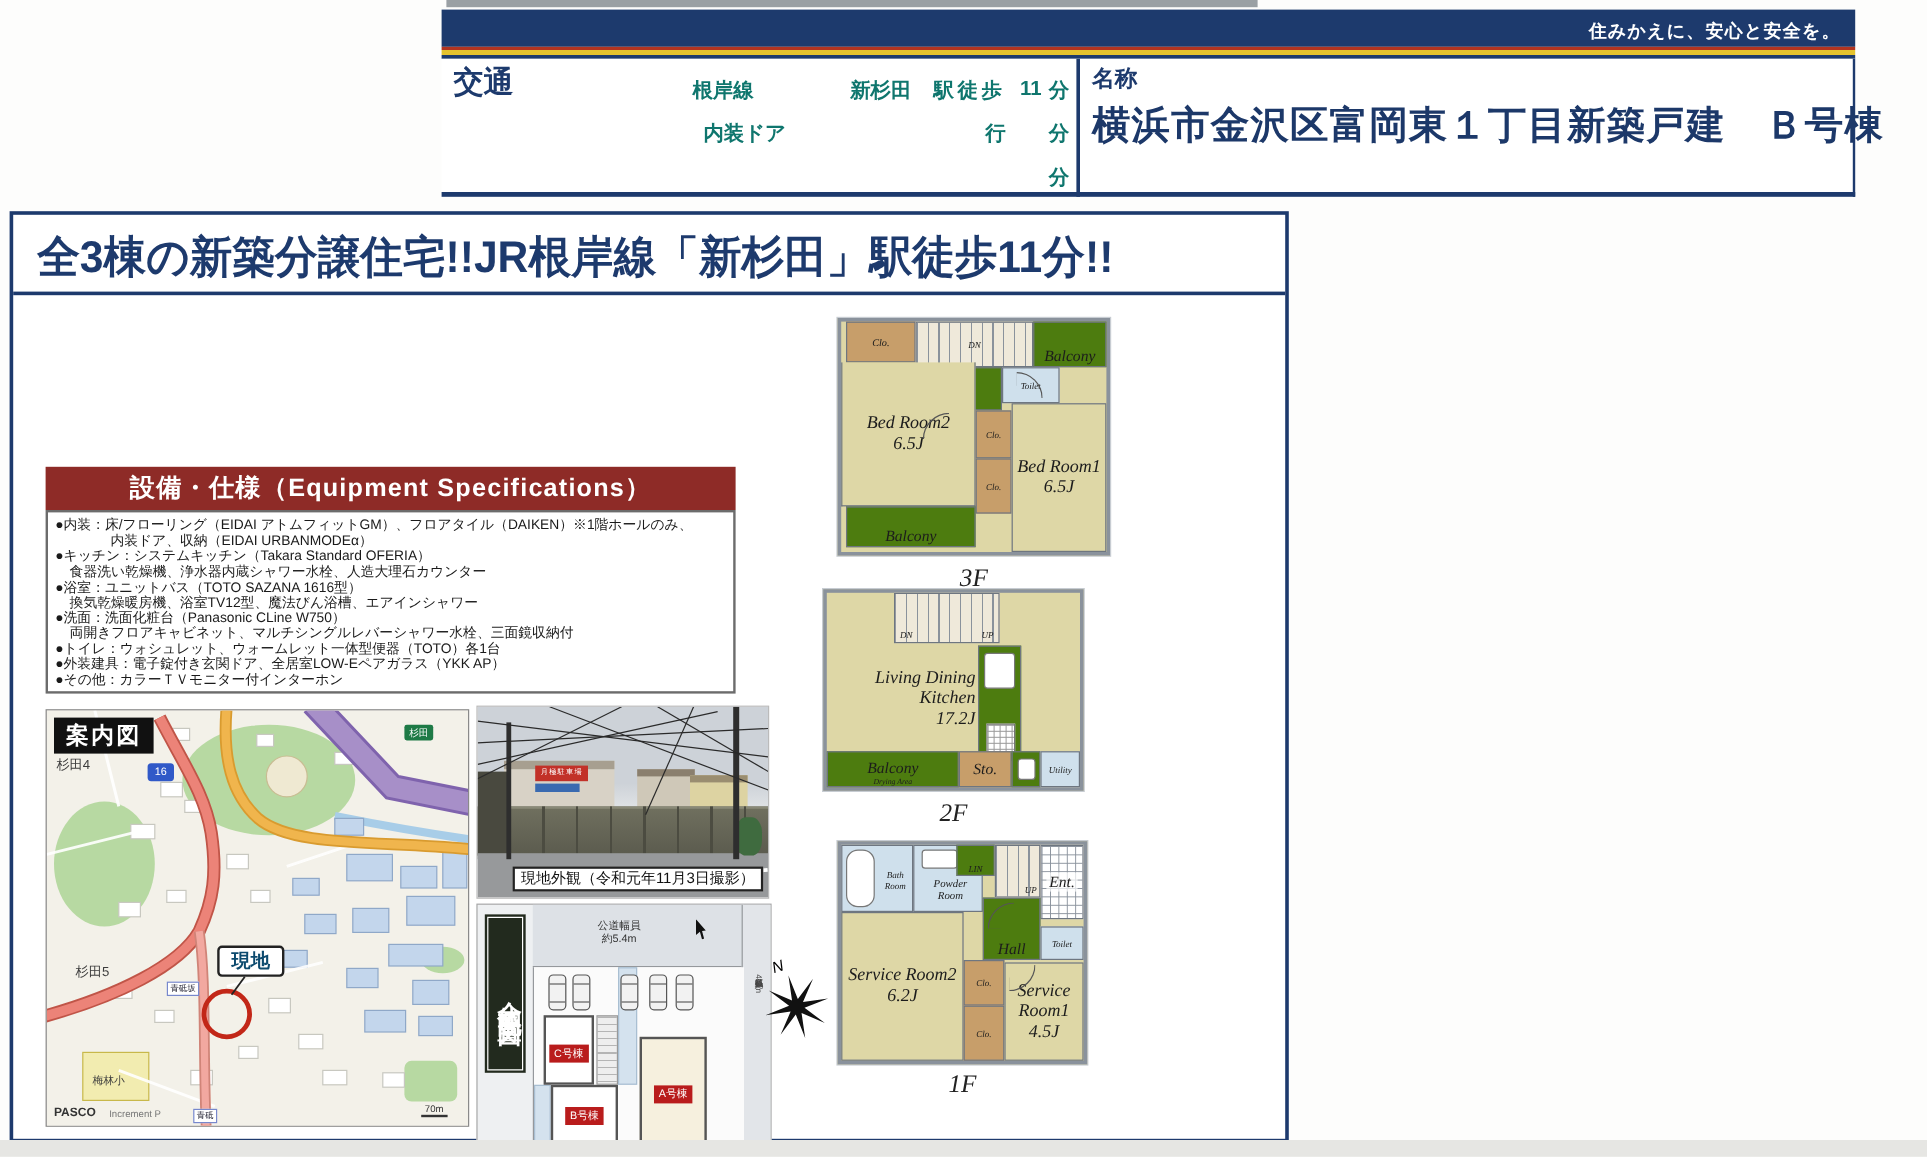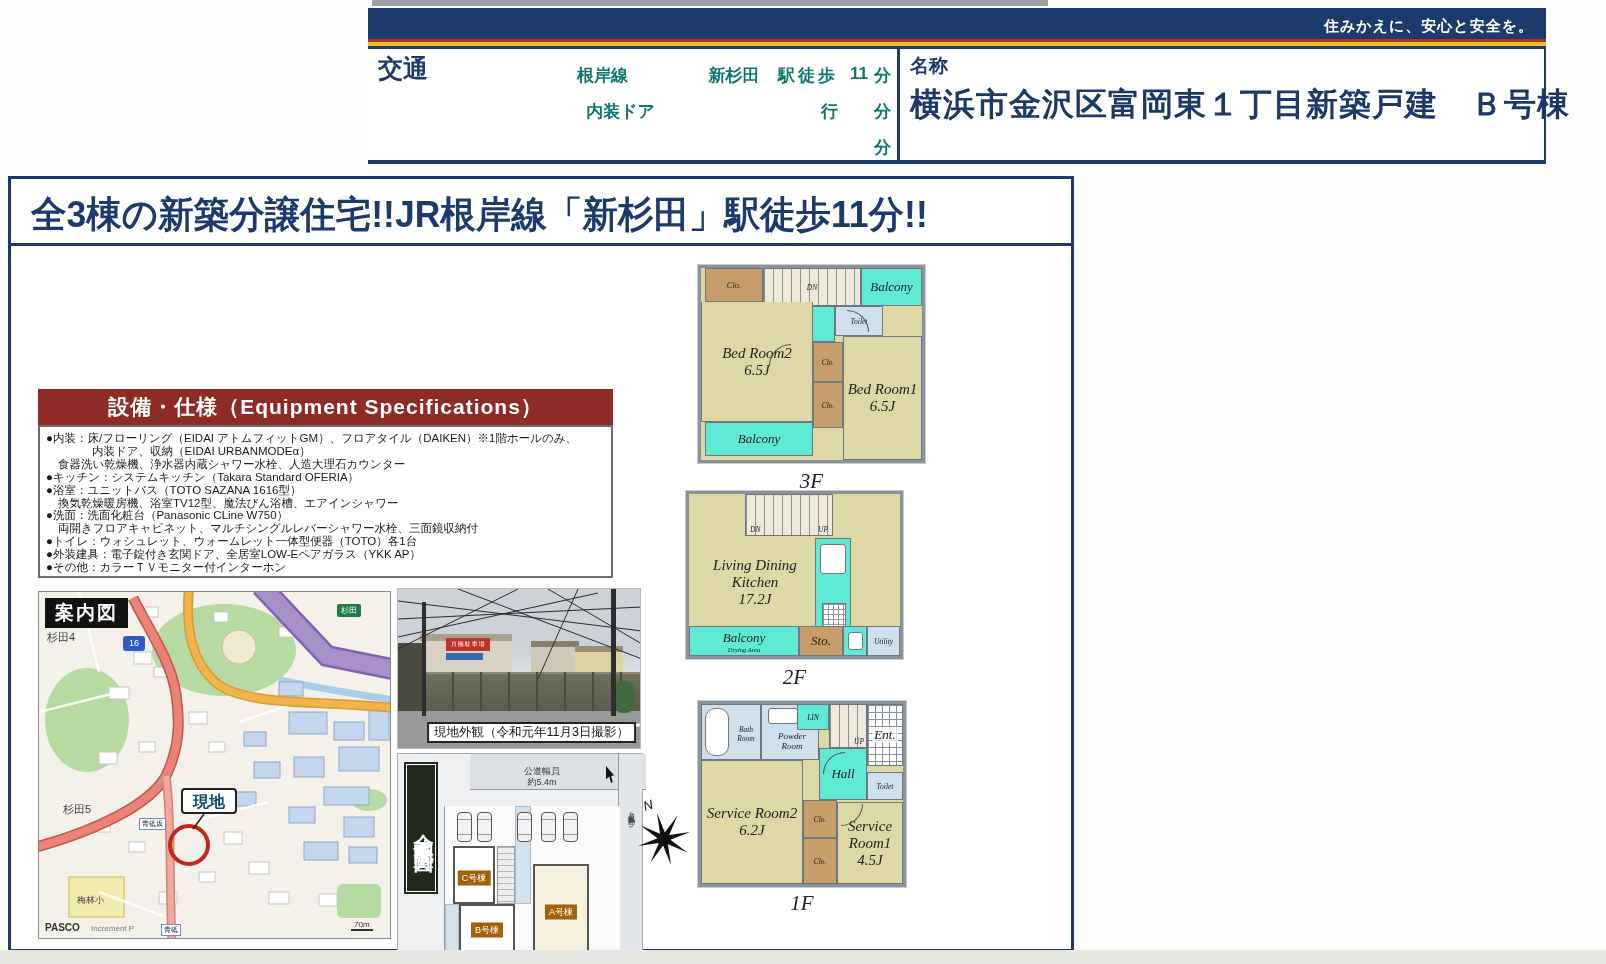--- a/index.html
+++ b/index.html
@@ -71,43 +71,43 @@
   #ph-bush { left:89%; top:58%; width:9%; height:20%; background:#3f6b3f; border-radius:40%; }
   .pole { background:#2e2e2e; }
   #ph-cap { left:50%; transform:translateX(-44%); bottom:5px; background:#fff; border:2px solid #222;
     font-size:12.5px; color:#111; padding:0 5px; white-space:nowrap; }
 
   
   #splan { left:386px; top:574px; width:246px; height:202px; background:#eef0f2; border:1px solid #aaa; }
   #sp-label { position:absolute; left:6px; top:8px; width:34px; height:132px; background:#222a1e;
     box-shadow:inset 0 0 0 2px #222a1e, inset 0 0 0 3px #fff; color:#fff; font-size:20px; font-weight:bold;
     writing-mode:vertical-rl; text-align:center; letter-spacing:5px; padding-top:4px; }
-  #sp-road { position:absolute; left:46px; top:0; width:176px; height:36px; background:#dde1e6; border-bottom:1px solid #95989c;margin-left:26px; }
+  #sp-road { position:absolute; left:46px; top:0; width:176px; height:52px; background:#dde1e6; border-bottom:1px solid #95989c; }
   #sp-road div { position:absolute; left:54px; top:12px; font-size:9px; color:#333; text-align:center; line-height:11px; }
   #sp-priv { position:absolute; right:0; top:0; width:24px; height:202px; background:#e2e5e9; border-left:1px solid #95989c; }
   #sp-priv span { position:absolute; left:7px; top:56px; writing-mode:vertical-rl; font-size:7px; color:#444; }
   #sp-plots { position:absolute; left:46px; top:52px; width:176px; height:150px; background:#fbfbfb; border-left:1px solid #95989c; }
   .house { position:absolute; border:2px solid #555; }
-  .house .tag { position:absolute; left:50%; top:55%; transform:translate(-50%,-50%); background:#a16207;
+  .house .tag { position:absolute; left:50%; top:55%; transform:translate(-50%,-50%); background:#b91c1c;
     color:#fff; font-size:9px; padding:1px 4px; white-space:nowrap; }
   .car { position:absolute; width:15px; height:30px; border:1.5px solid #555; border-radius:4px; background:#f2f2f2;
     background-image:linear-gradient(transparent 0 6px,#999 6px 7.5px,transparent 7.5px 21px,#999 21px 22.5px,transparent 0); }
   #sp-stairs { position:absolute; left:52px; top:40px; width:18px; height:58px;
     background:repeating-linear-gradient(180deg,#b5b5b5 0 1px,#eee 1px 6px); border:1px solid #999; }
   .bluestrip { position:absolute; background:#d4e2ee; border:1px solid #a9bfd2; }
   .cursor { position:absolute; width:12px; height:17px; background:#111;
     clip-path:polygon(0 0,0 78%,27% 62%,42% 100%,56% 94%,42% 58%,68% 56%); }
 
   
   .plan { position:absolute; background:#ded7a6; border:3px solid #8a929c; box-shadow:0 0 0 1px #c7ccd2; }
   .room { position:absolute; border:1px solid #6e7680; display:flex; flex-direction:column;
     align-items:center; justify-content:center; text-align:center;
     font-family:"Liberation Serif",serif; font-style:italic; color:#1c1c1c; overflow:hidden; }
   .beige { background:#ded7a6; } .brown { background:#c79e6a; } .lblue { background:#cfe0ec; }
-  .wt { background:#5eead4; }
+  .wt { background:#4d7c0f;justify-content:flex-end; }
   .stairs { background:#efe9da repeating-linear-gradient(90deg,#8a929c 0 1px,transparent 1px 9px); }
   .plan-label { position:absolute; font-family:"Liberation Serif",serif; font-style:italic; font-size:21px; color:#222; text-align:center; }
   .rl-lg { font-size:15px; line-height:17px; } .rl-md { font-size:13px; } .rl-sm { font-size:9px; }
   .rl-xs { font-size:7.5px; } .rl-clo { font-size:8.5px; }
   .checker { background-color:#fff;
     background-image:linear-gradient(#8a929c 1px,transparent 1px),linear-gradient(90deg,#8a929c 1px,transparent 1px);
     background-size:7px 7px; }
   .grid { background-color:#fff;
     background-image:linear-gradient(#999 1px,transparent 1px),linear-gradient(90deg,#999 1px,transparent 1px);
     background-size:5px 5px; border:1px solid #777; }
@@ -148,22 +148,22 @@
 
   <div id="headline">
     <span>全3棟の新築分譲住宅!!JR根岸線「新杉田」駅徒歩11分!!</span>
   </div>
 
 
   <div class="abs" id="equip-title">設備・仕様（Equipment Specifications）</div>
   <div class="abs" id="equip-body">
     <div class="eq">●内装：床/フローリング（EIDAI アトムフィットGM）、フロアタイル（DAIKEN）※1階ホールのみ、</div>
     <div class="eq i2">内装ドア、収納（EIDAI URBANMODEα）</div>
+    <div class="eq">●キッチン：システムキッチン（Takara Standard OFERIA）</div>
     <div class="eq i1">食器洗い乾燥機、浄水器内蔵シャワー水栓、人造大理石カウンター</div>
-    <div class="eq">●キッチン：システムキッチン（Takara Standard OFERIA）</div>
     <div class="eq">●浴室：ユニットバス（TOTO SAZANA 1616型）</div>
     <div class="eq i1">換気乾燥暖房機、浴室TV12型、魔法びん浴槽、エアインシャワー</div>
     <div class="eq">●洗面：洗面化粧台（Panasonic CLine W750）</div>
     <div class="eq i1">両開きフロアキャビネット、マルチシングルレバーシャワー水栓、三面鏡収納付</div>
     <div class="eq">●トイレ：ウォシュレット、ウォームレット一体型便器（TOTO）各1台</div>
     <div class="eq">●外装建具：電子錠付き玄関ドア、全居室LOW-Eペアガラス（YKK AP）</div>
     <div class="eq">●その他：カラーＴＶモニター付インターホン</div>
   </div>
 
   <div class="abs" id="map">
@@ -346,21 +346,21 @@
 
   <div class="plan" style="left:675px;top:312px;width:217px;height:168px;">
     <div class="room stairs" style="left:56px;top:0;width:88px;height:42px;">
       <span class="rl-xs" style="position:absolute;left:4px;bottom:1px;">DN</span>
       <span class="rl-xs" style="position:absolute;right:4px;bottom:1px;">UP</span>
     </div>
     <div class="room wt" style="left:126px;top:44px;width:36px;height:96px;">
       <div class="sinkbox" style="left:4px;top:5px;width:26px;height:30px;"></div>
       <div class="grid" style="position:absolute;left:6px;top:64px;width:24px;height:24px;"></div>
     </div>
-    <div class="room beige" style="left:8px;top:46px;width:116px;height:84px;border:none;">
+    <div class="room beige" style="left:8px;top:46px;width:116px;height:84px;border:none;align-items:flex-end;">
       <span class="rl-lg">Living Dining</span>
       <span class="rl-lg">Kitchen</span>
       <span class="rl-lg">17.2J</span>
     </div>
     <div class="room wt" style="left:0;top:132px;width:110px;height:30px;">
       <span class="rl-md">Balcony</span>
       <span style="font-size:6.5px;">Drying Area</span>
     </div>
     <div class="room brown" style="left:110px;top:132px;width:44px;height:30px;">
         <span class="rl-md">Sto.</span>

